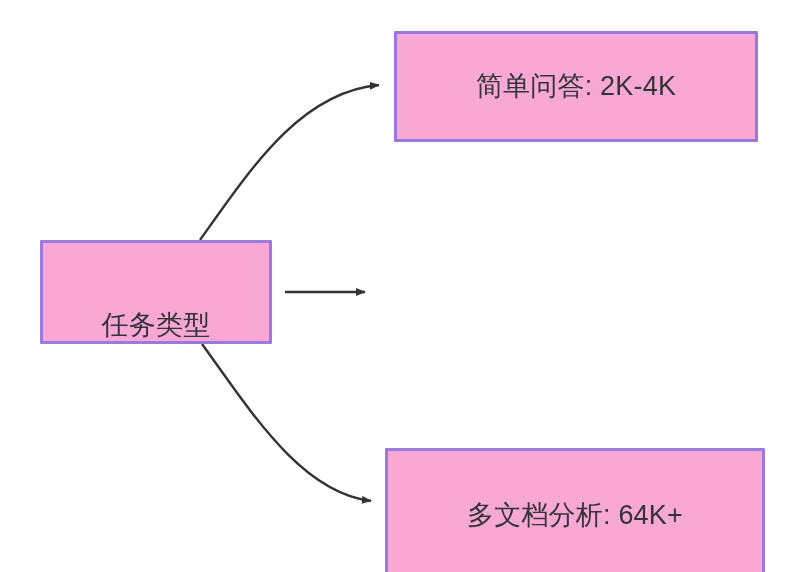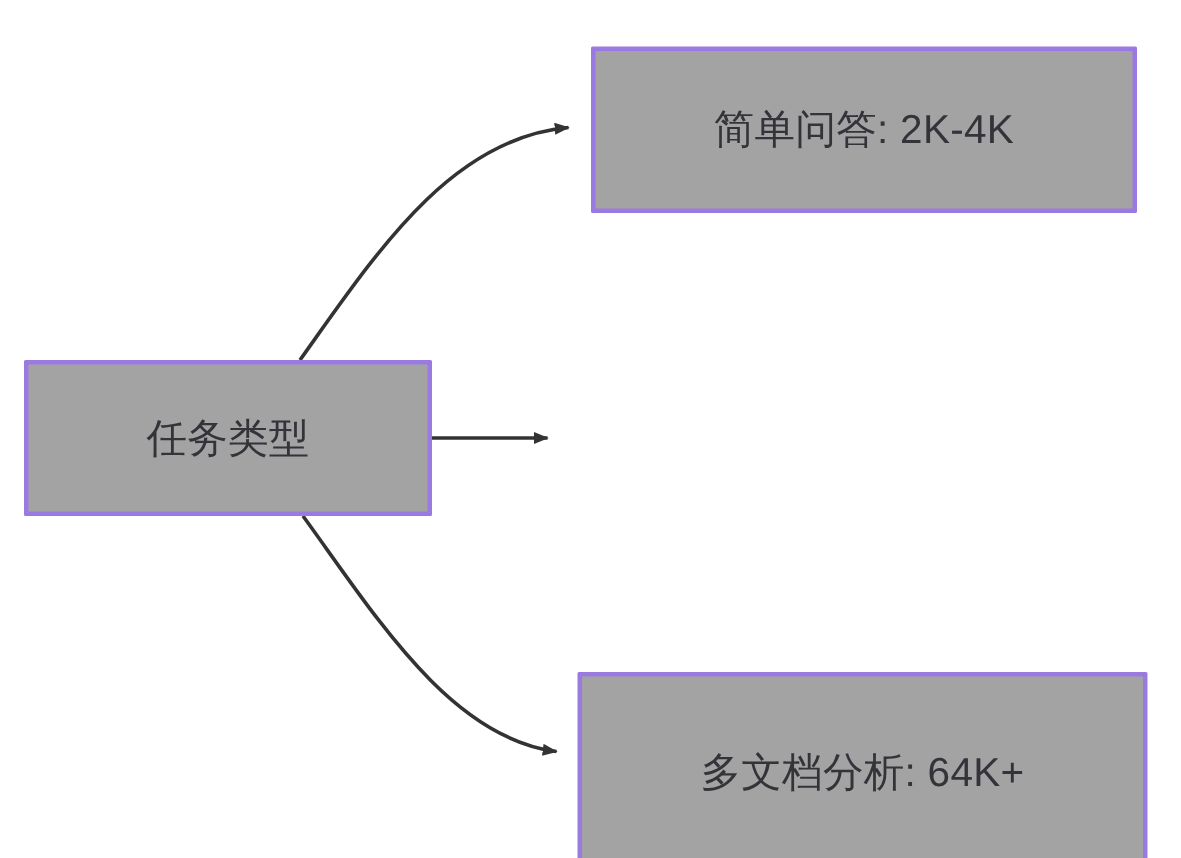--- a/index.html
+++ b/index.html
@@ -22,41 +22,42 @@
     position: absolute;
     left: 0;
     top: 0;
     width: 787px;
     height: 572px;
     pointer-events: none;
   }
   .node {
     position: absolute;
     box-sizing: border-box;
-    background: #a3a3a3;
+    background: #f9a8d4;
     border: 3px solid #9a7ae0;
     border-radius: 1px;
     display: flex;
     align-items: center;
     justify-content: center;
     color: #33333a;
     font-size: 27px;
     font-weight: 400;
     letter-spacing: 0.2px;
     line-height: 1.2;
     white-space: nowrap;
   }
   .node-label {
     display: block;
   }
   #node-root {
-    left: 16px;
+    left: 40px;
     top: 240px;
-    width: 272px;
+    width: 232px;
     height: 104px;
+    align-items: flex-end;
   }
   #node-simple-qa {
     left: 394px;
     top: 31px;
     width: 364px;
     height: 111px;
   }
   #node-doc-summary {
     left: 379px;
     top: 240px;

